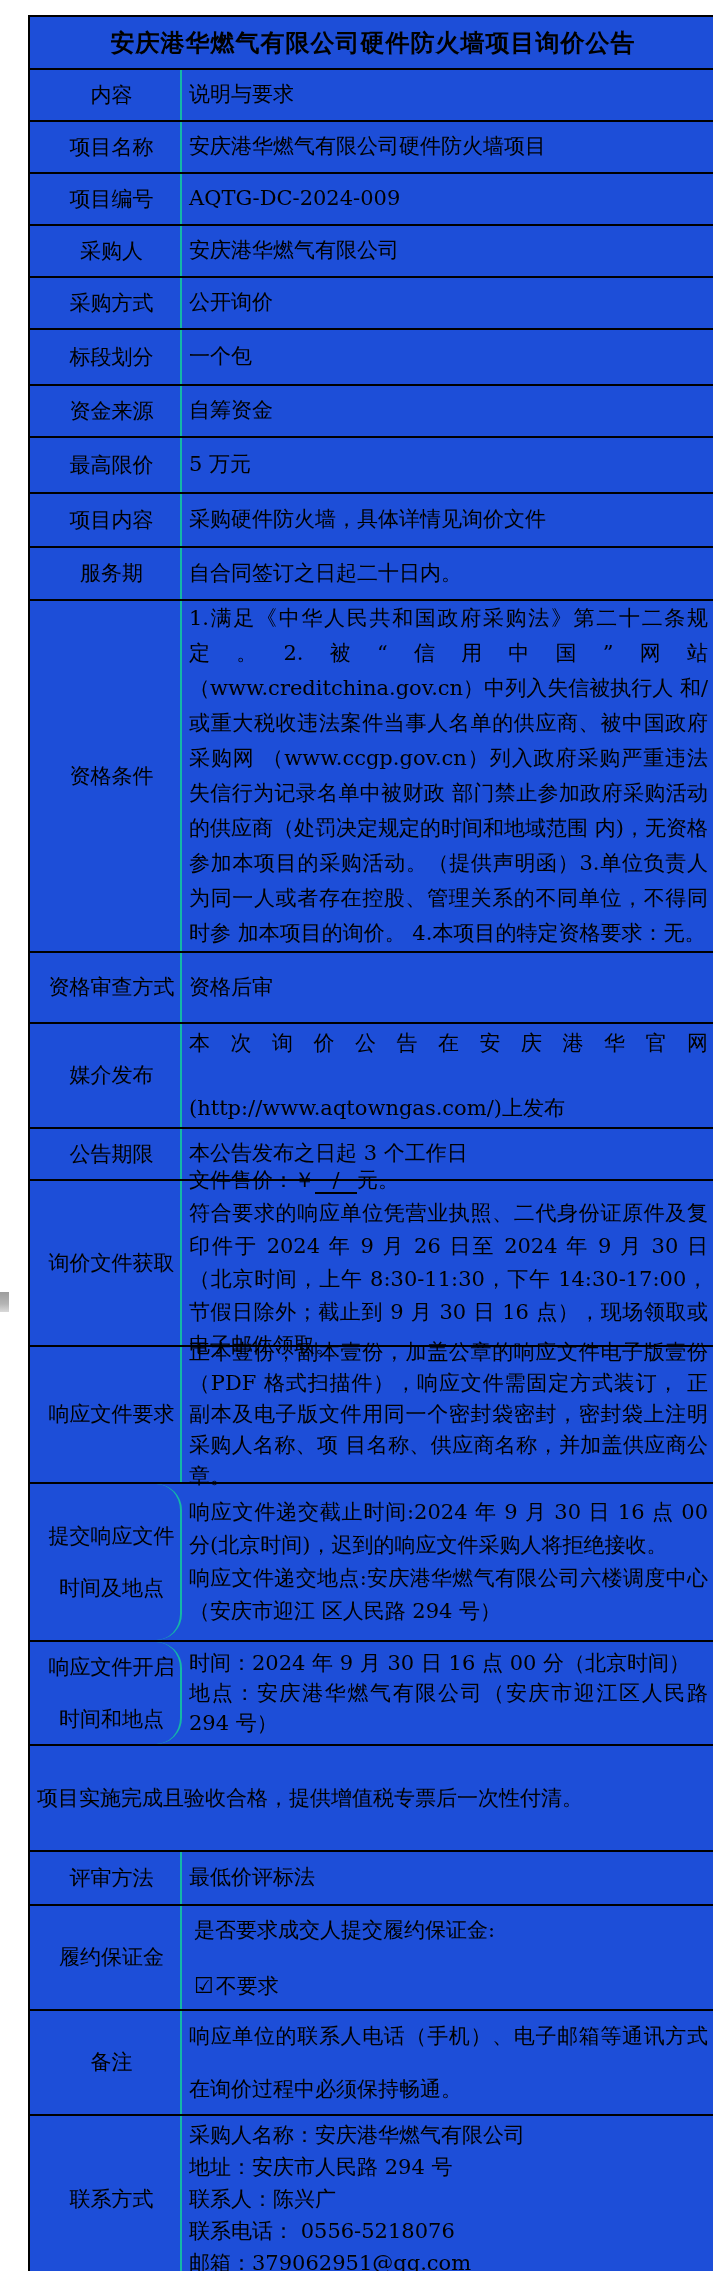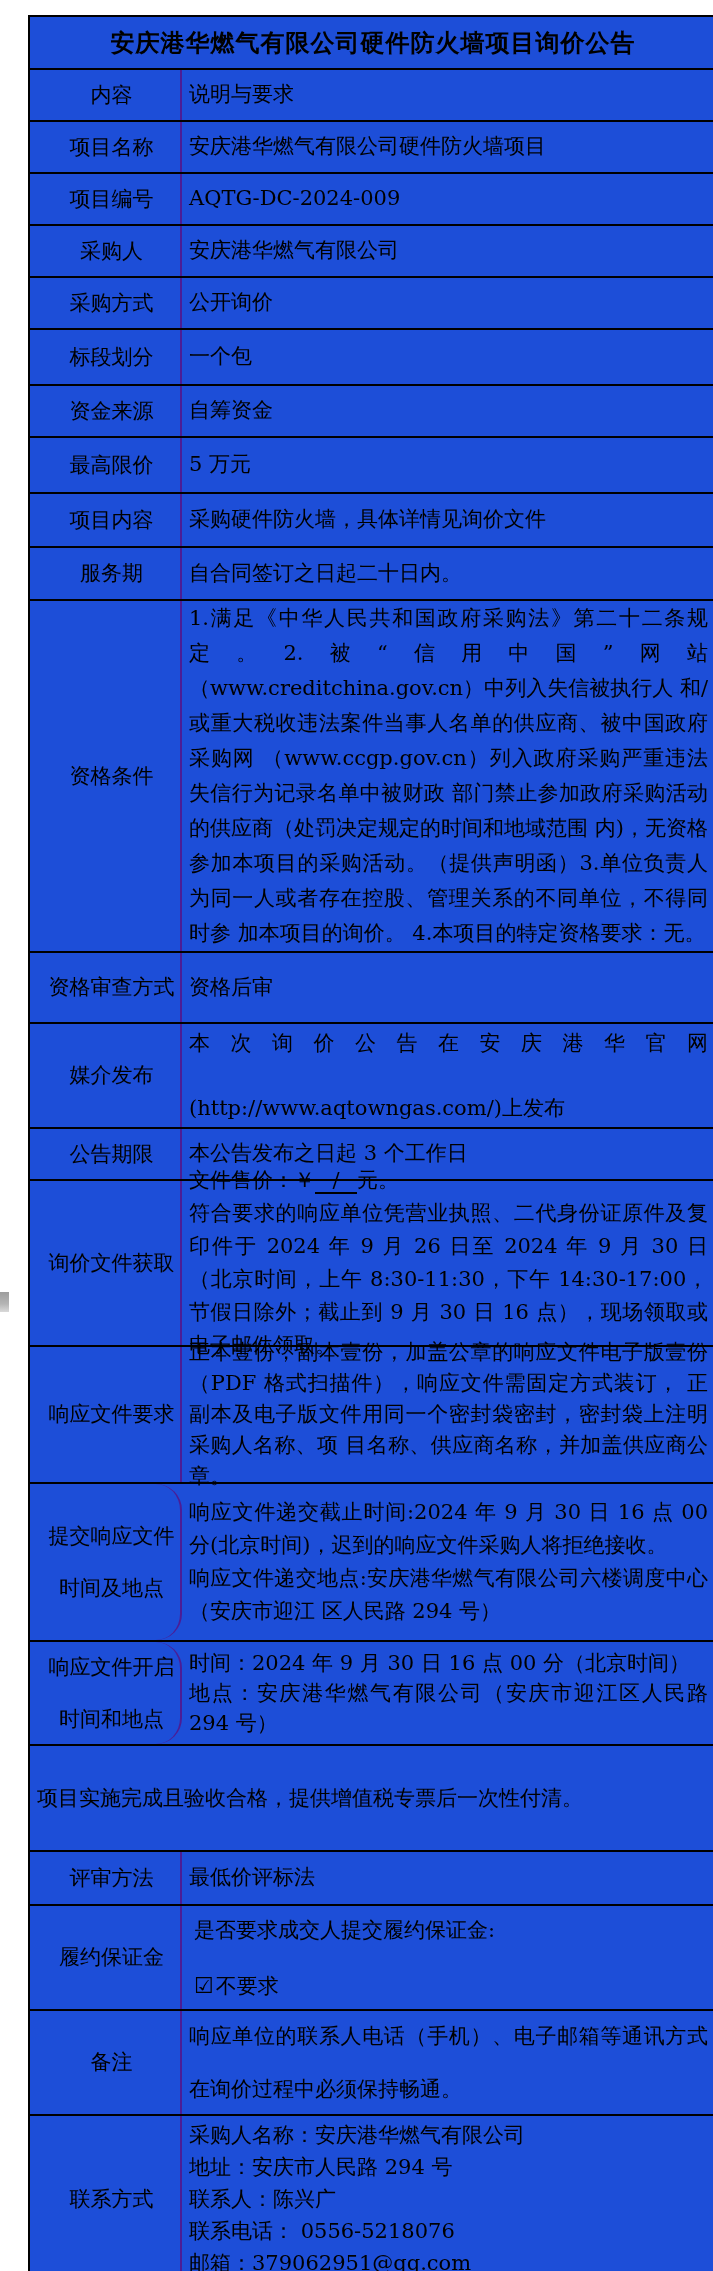--- a/index.html
+++ b/index.html
@@ -11,21 +11,21 @@
   .doc-table{
     position:absolute;left:28px;top:15px;width:690px;
     box-sizing:border-box;border:2px solid #000;background:#1d4ed8;
   }
   .row{display:flex;box-sizing:border-box;border-top:2px solid #000;}
   .row:first-child{border-top:none;}
   .title-row{align-items:center;justify-content:center;height:51px;}
   .title-text{font-size:24px;font-weight:bold;letter-spacing:1px;}
   .cell{box-sizing:border-box;font-size:21px;}
   .label{
-    width:152px;flex:0 0 152px;border-right:2px solid #4c1d95;
+    width:152px;flex:0 0 152px;border-right:2px solid #14b8a6;
     display:flex;align-items:center;justify-content:center;
     text-align:center;white-space:pre-line;line-height:1.55;padding-left:13px;
   }
   .label-tall{line-height:52px;border-radius:26px;}
   .value{
     flex:1;display:flex;flex-direction:column;justify-content:center;
     padding:2px 8px 2px 7px;line-height:1.6;
   }
   .para-just{text-align:justify;}
   .lh30{line-height:30px;} .lh31{line-height:31px;} .lh32{line-height:32px;}

